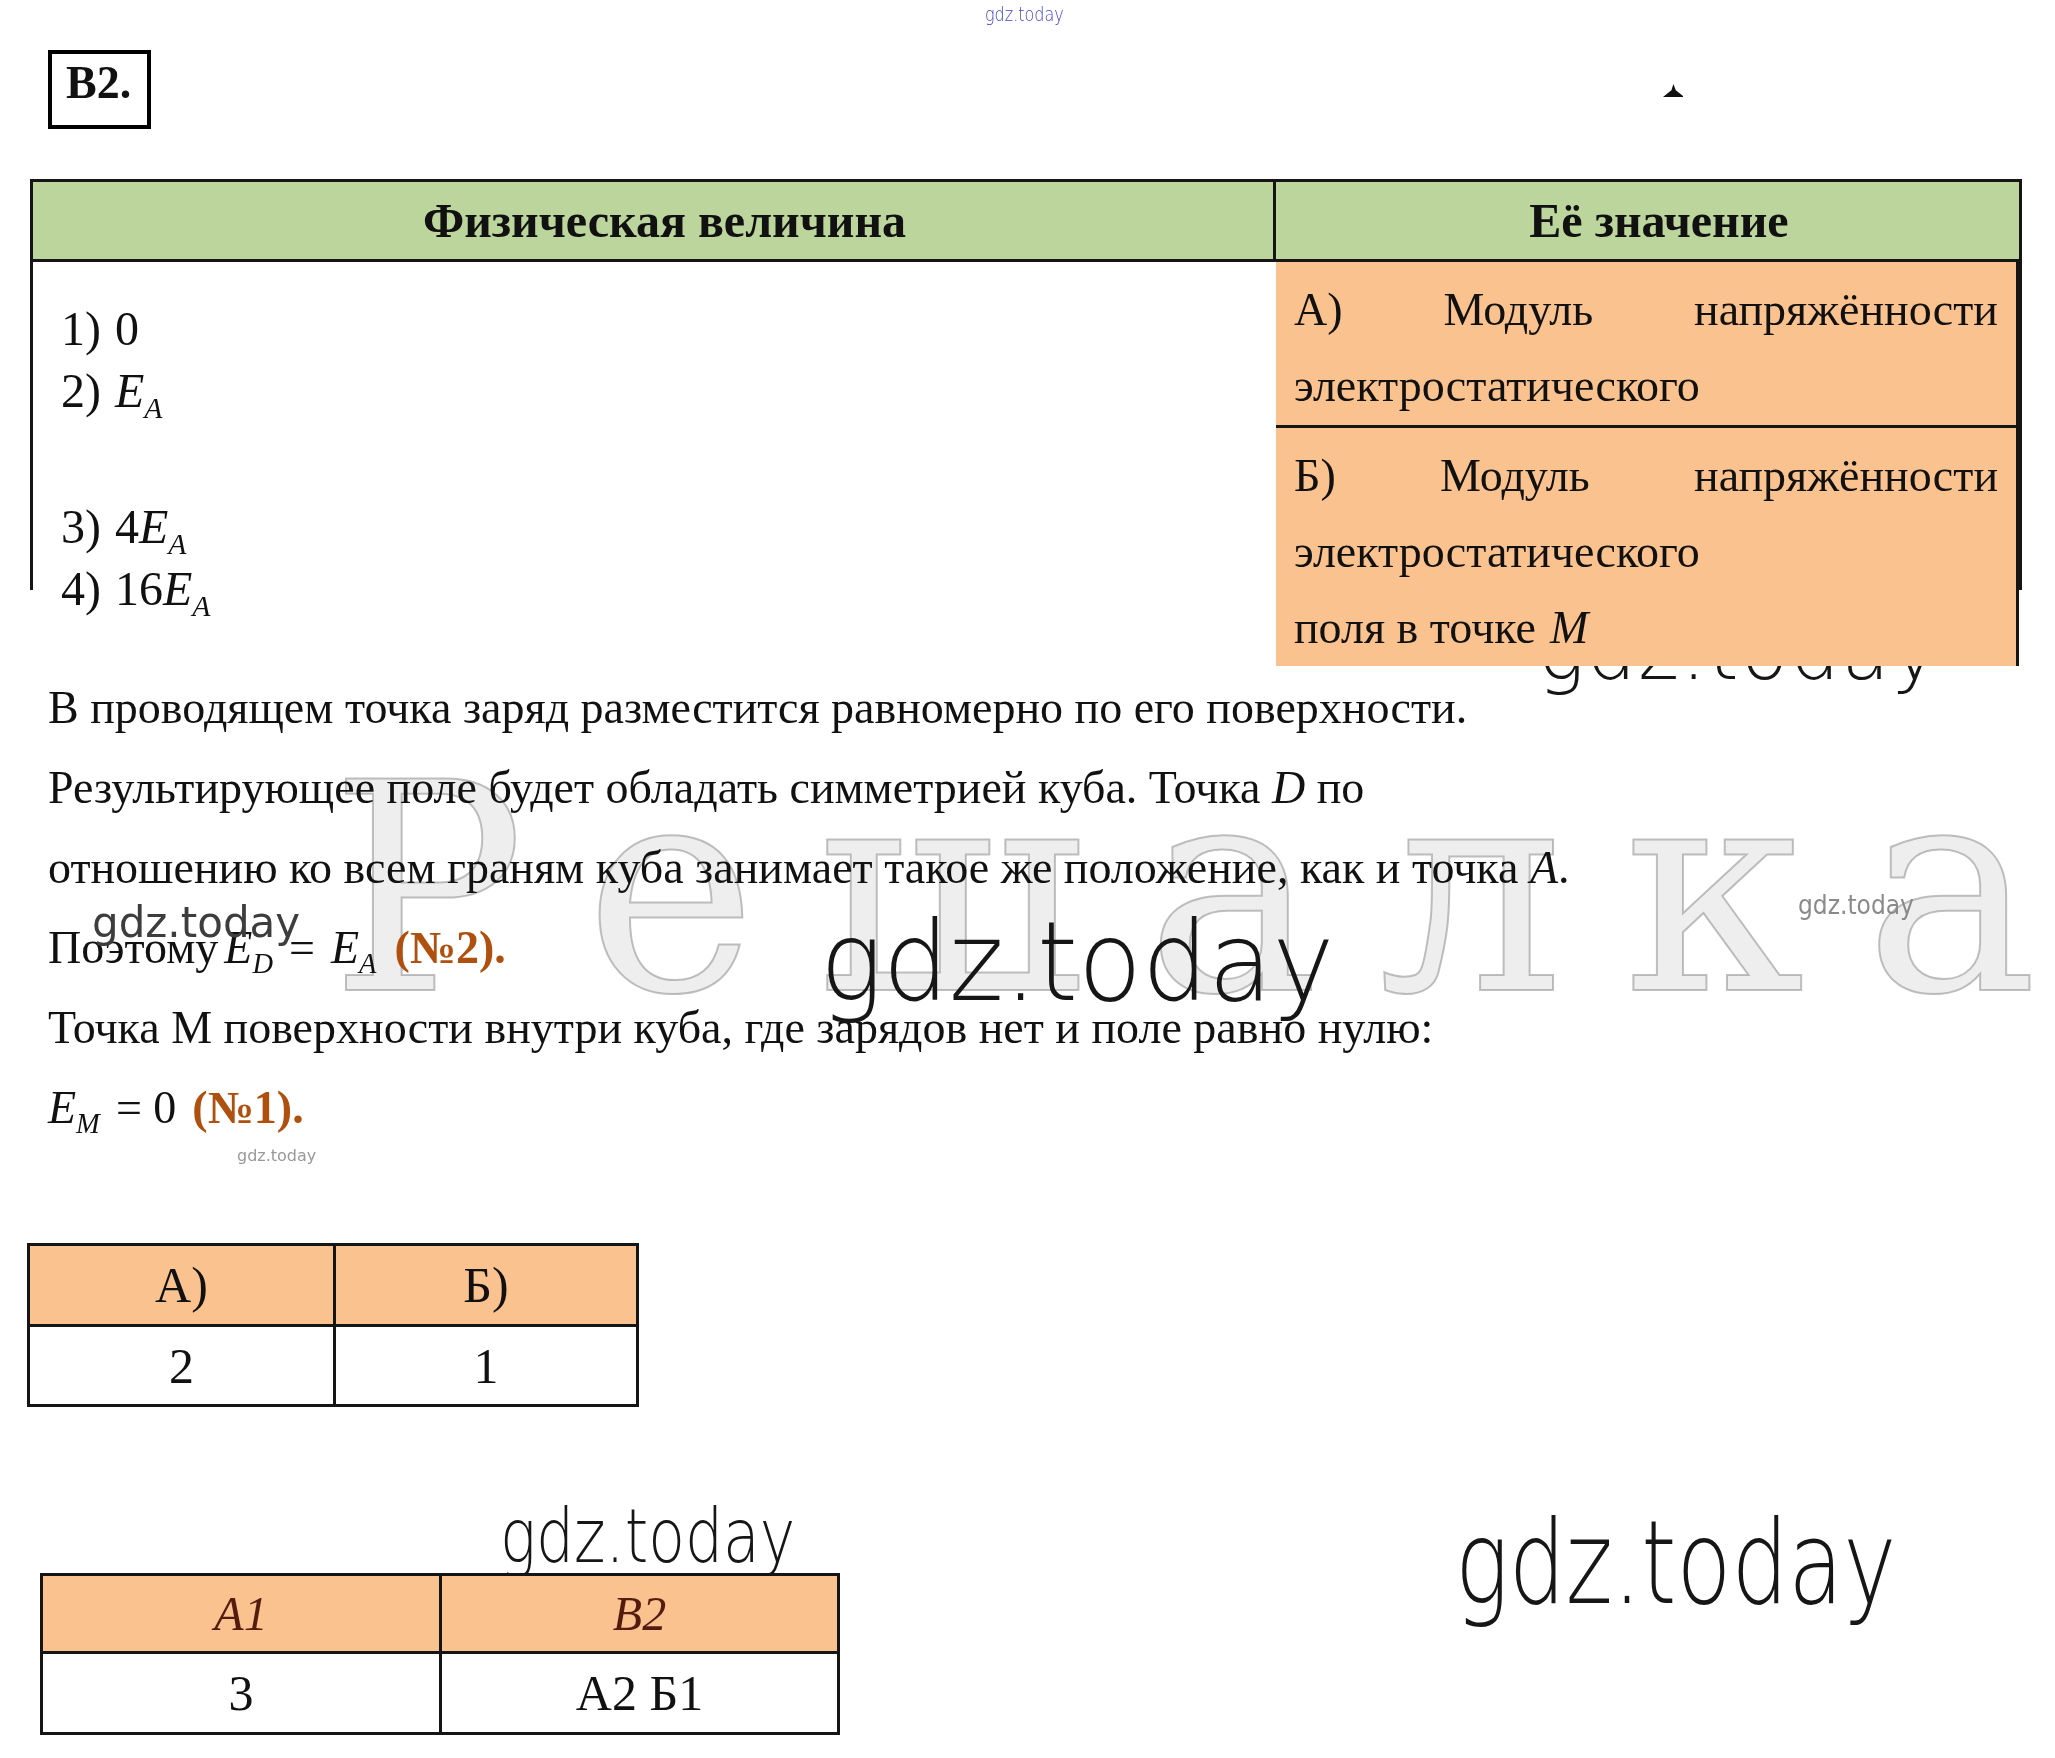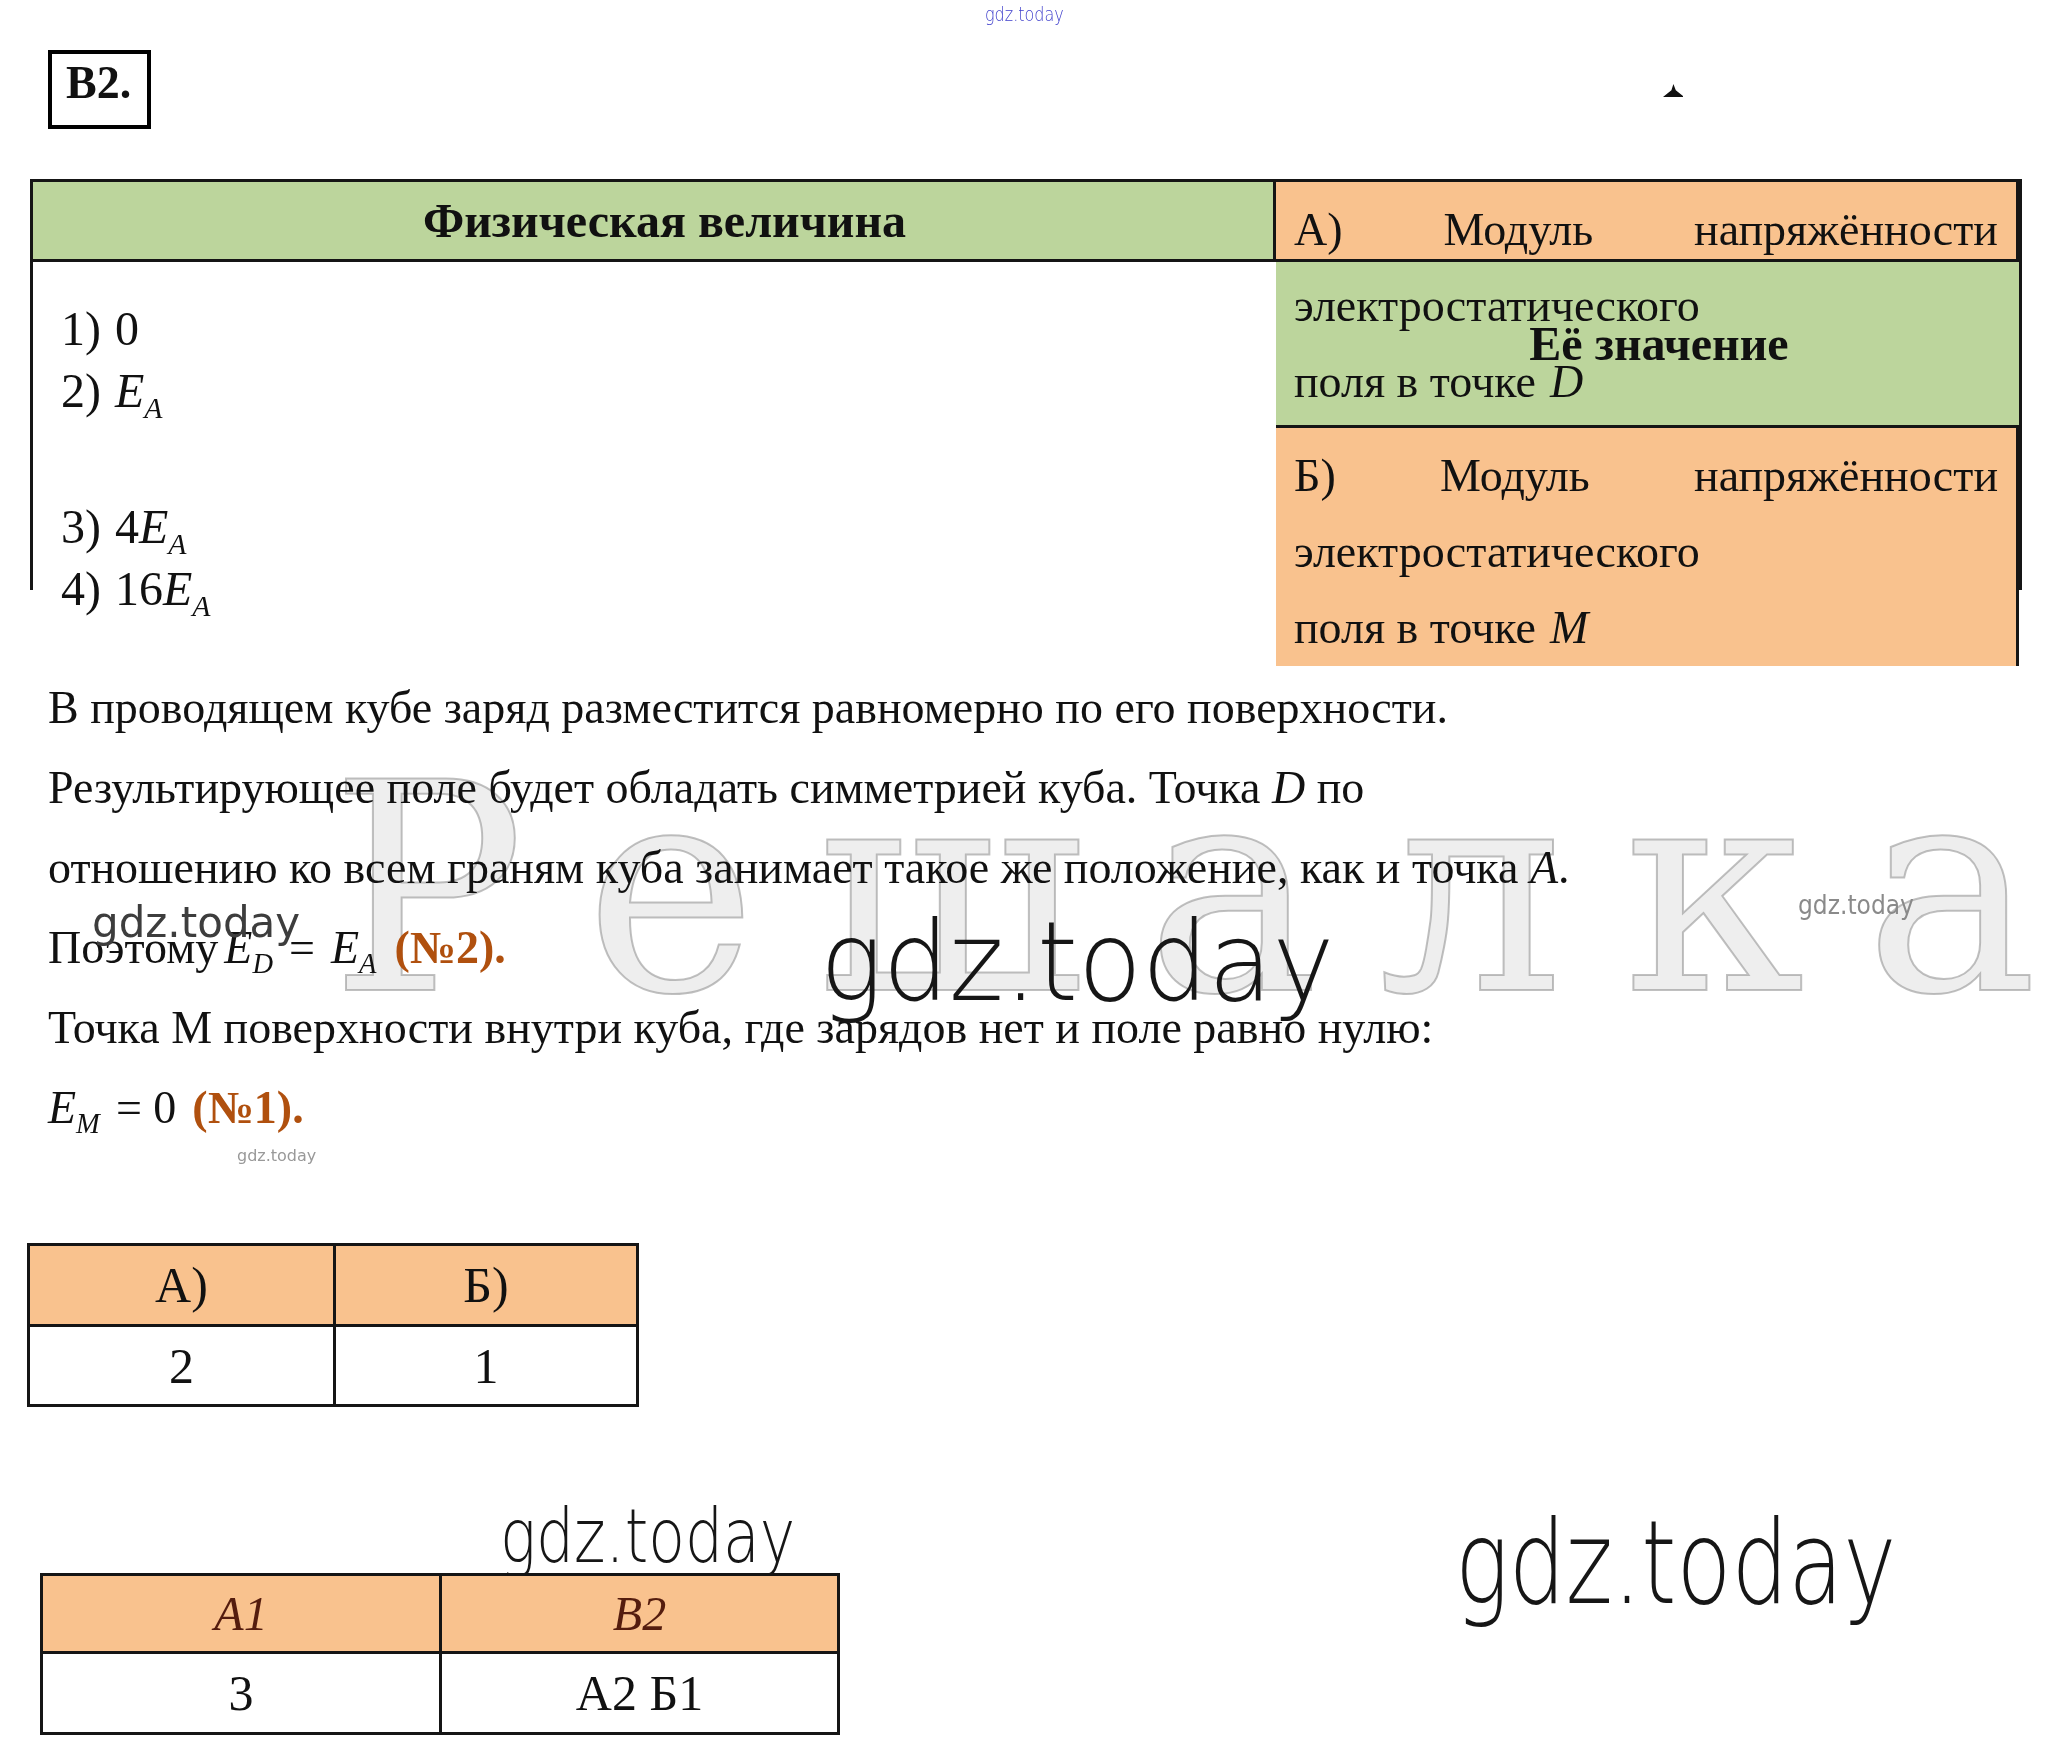--- a/index.html
+++ b/index.html
@@ -130,32 +130,32 @@
 <div class="abs b2-box">
   <span>В2.</span>
 </div>
 
 <div class="abs mark-top-right"></div>
 
 <div class="abs main-table">
   <div class="cell hdr hdr-left">
     <span>Физическая величина</span>
   </div>
+  <div class="cell hdr">
+    <span>Её значение</span>
+  </div>
+
   <div class="cell row-a">
     <div class="just">А) Модуль напряжённости электростатического</div>
     <div>
       <span>поля в точке</span><span class="pt">D</span>
     </div>
     <div class="wm wm-row-a">gdz.today</div>
   </div>
 
-  <div class="cell hdr">
-    <span>Её значение</span>
-  </div>
-
   <div class="cell values-cell">
     <div class="wm wm-value">gdz.today</div>
     <div class="opt-group">
       <div class="opt">
         <span class="num">1)</span><span>0</span><span class="var"></span><sub></sub>
       </div>
       <div class="opt">
         <span class="num">2)</span><span></span><span class="var">E</span><sub>A</sub>
       </div>
     </div>
@@ -173,21 +173,21 @@
     <div class="just">Б) Модуль напряжённости электростатического</div>
     <div>
       <span>поля в точке</span><span class="pt">М</span>
     </div>
   </div>
 </div>
 
 <div class="wm wm-ghost">Решалка</div>
 
 <div class="abs solution">
-  <div class="sline">В проводящем кубе заряд разместится равномерно по его поверхности.</div>
+  <div class="sline">В проводящем точка заряд разместится равномерно по его поверхности.</div>
   <div class="sline">
     <span>Результирующее поле будет обладать симметрией куба. Точка</span>
     <span class="var">D</span>
     <span>по</span>
   </div>
   <div class="sline">
     <span>отношению ко всем граням куба занимает такое же положение, как и точка</span>
     <span class="var">А</span><span>.</span>
   </div>
   <div class="sline">

